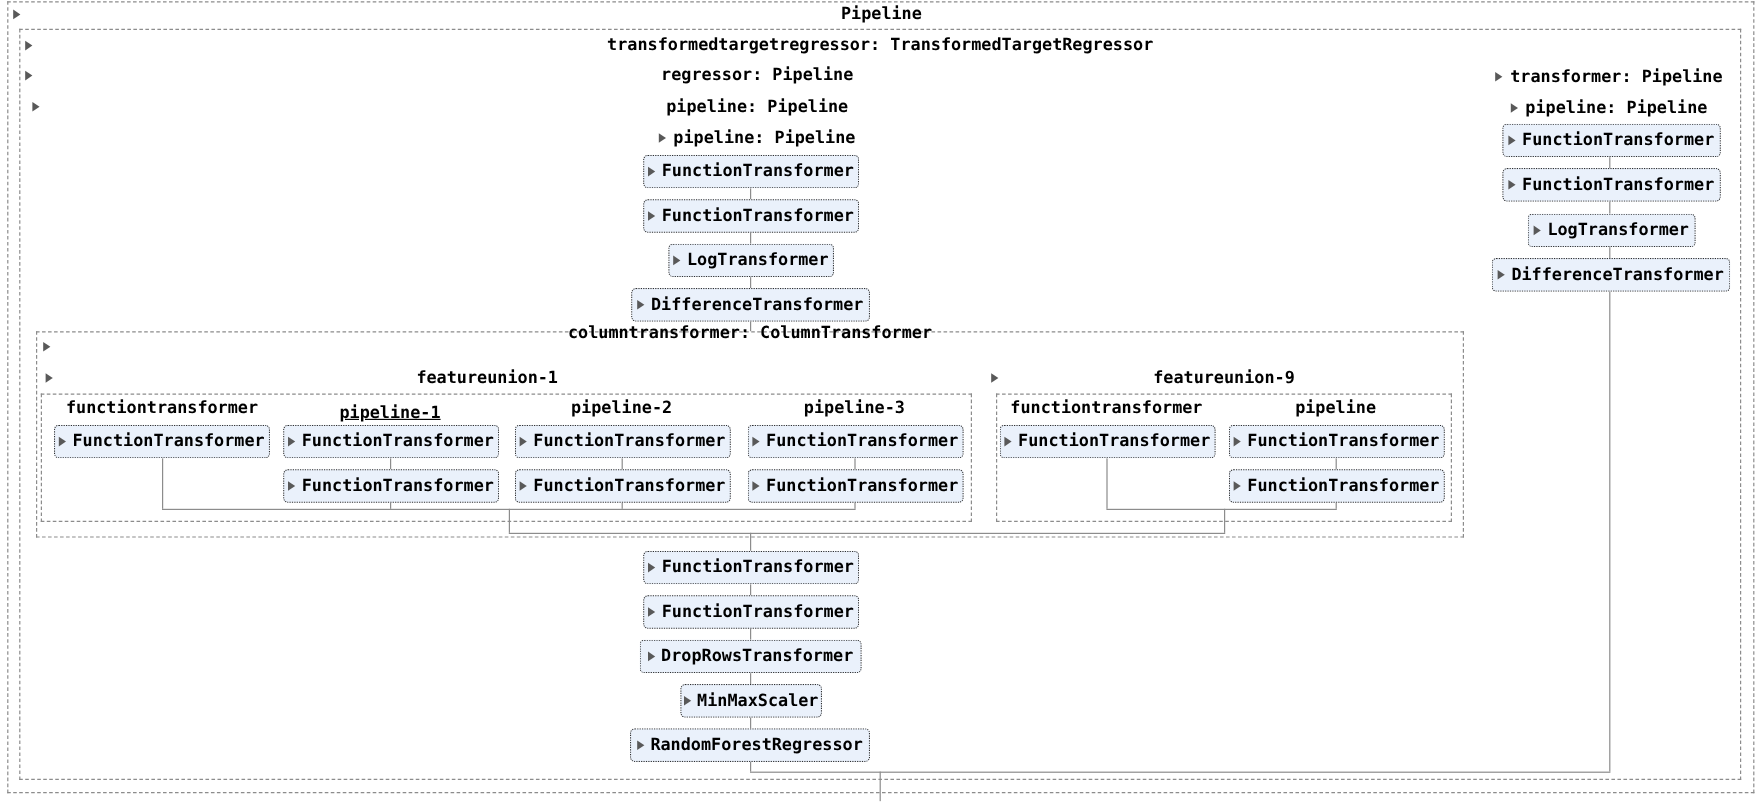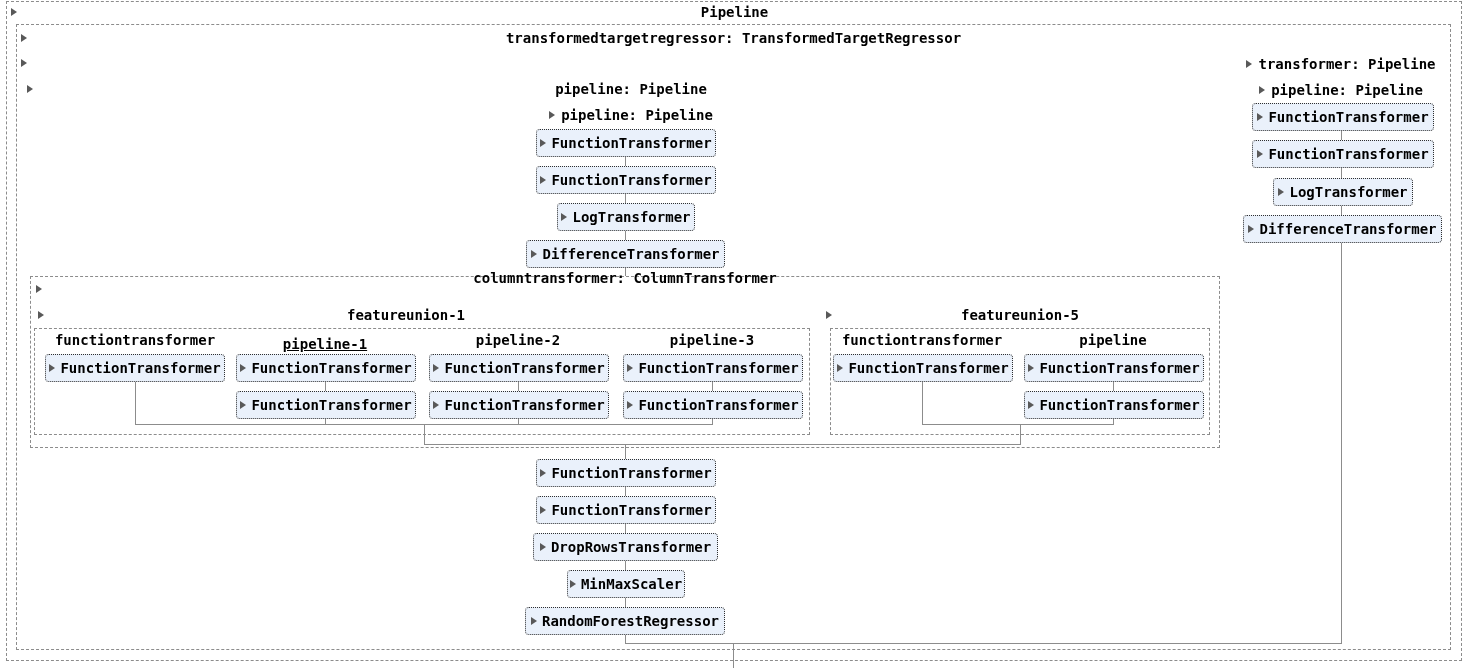--- a/index.html
+++ b/index.html
@@ -33,20 +33,21 @@
   <div class="container" style="left:34px;top:328px;width:776px;height:107px;"></div>
   <div class="container" style="left:830px;top:328px;width:380px;height:107px;"></div>
 
   <span class="caret-abs" style="left:11px;top:8px;"></span>
   <div class="lbl" style="left:7px;top:4px;width:1455px;">Pipeline</div>
 
   <span class="caret-abs" style="left:21px;top:34px;"></span>
   <div class="lbl" style="left:17px;top:30px;width:1433px;">transformedtargetregressor: TransformedTargetRegressor</div>
 
   <span class="caret-abs" style="left:21px;top:59px;"></span>
+  <div class="lbl" style="left:431px;top:55px;width:400px;">regressor: Pipeline</div>
 
   <span class="caret-abs" style="left:27px;top:85px;"></span>
   <div class="lbl" style="left:431px;top:81px;width:400px;">pipeline: Pipeline</div>
 
   <div class="lbl-flex" style="left:431px;top:106px;width:400px;">
     <span class="caret"></span>
     <span>pipeline: Pipeline</span>
   </div>
 
   <div class="est" style="left:536px;top:129px;width:180px;">
@@ -66,21 +67,21 @@
     <span>DifferenceTransformer</span>
   </div>
 
   <span class="caret-abs" style="left:36px;top:285px;"></span>
   <div class="lbl" style="left:31px;top:270px;width:1188px;">columntransformer: ColumnTransformer</div>
 
   <span class="caret-abs" style="left:38px;top:311px;"></span>
   <div class="lbl" style="left:19px;top:307px;width:774px;">featureunion-1</div>
 
   <span class="caret-abs" style="left:826px;top:311px;"></span>
-  <div class="lbl" style="left:831px;top:307px;width:378px;">featureunion-5</div>
+  <div class="lbl" style="left:831px;top:307px;width:378px;">featureunion-9</div>
 
   <div class="hdr" style="left:35px;top:332px;width:200px;">functiontransformer</div>
   <div class="hdr" style="left:225px;top:336px;width:200px;text-decoration:underline;">pipeline-1</div>
   <div class="hdr" style="left:418px;top:332px;width:200px;">pipeline-2</div>
   <div class="hdr" style="left:612px;top:332px;width:200px;">pipeline-3</div>
 
   <div class="est" style="left:45px;top:354px;width:180px;">
     <span class="caret"></span>
     <span>FunctionTransformer</span>
   </div>

